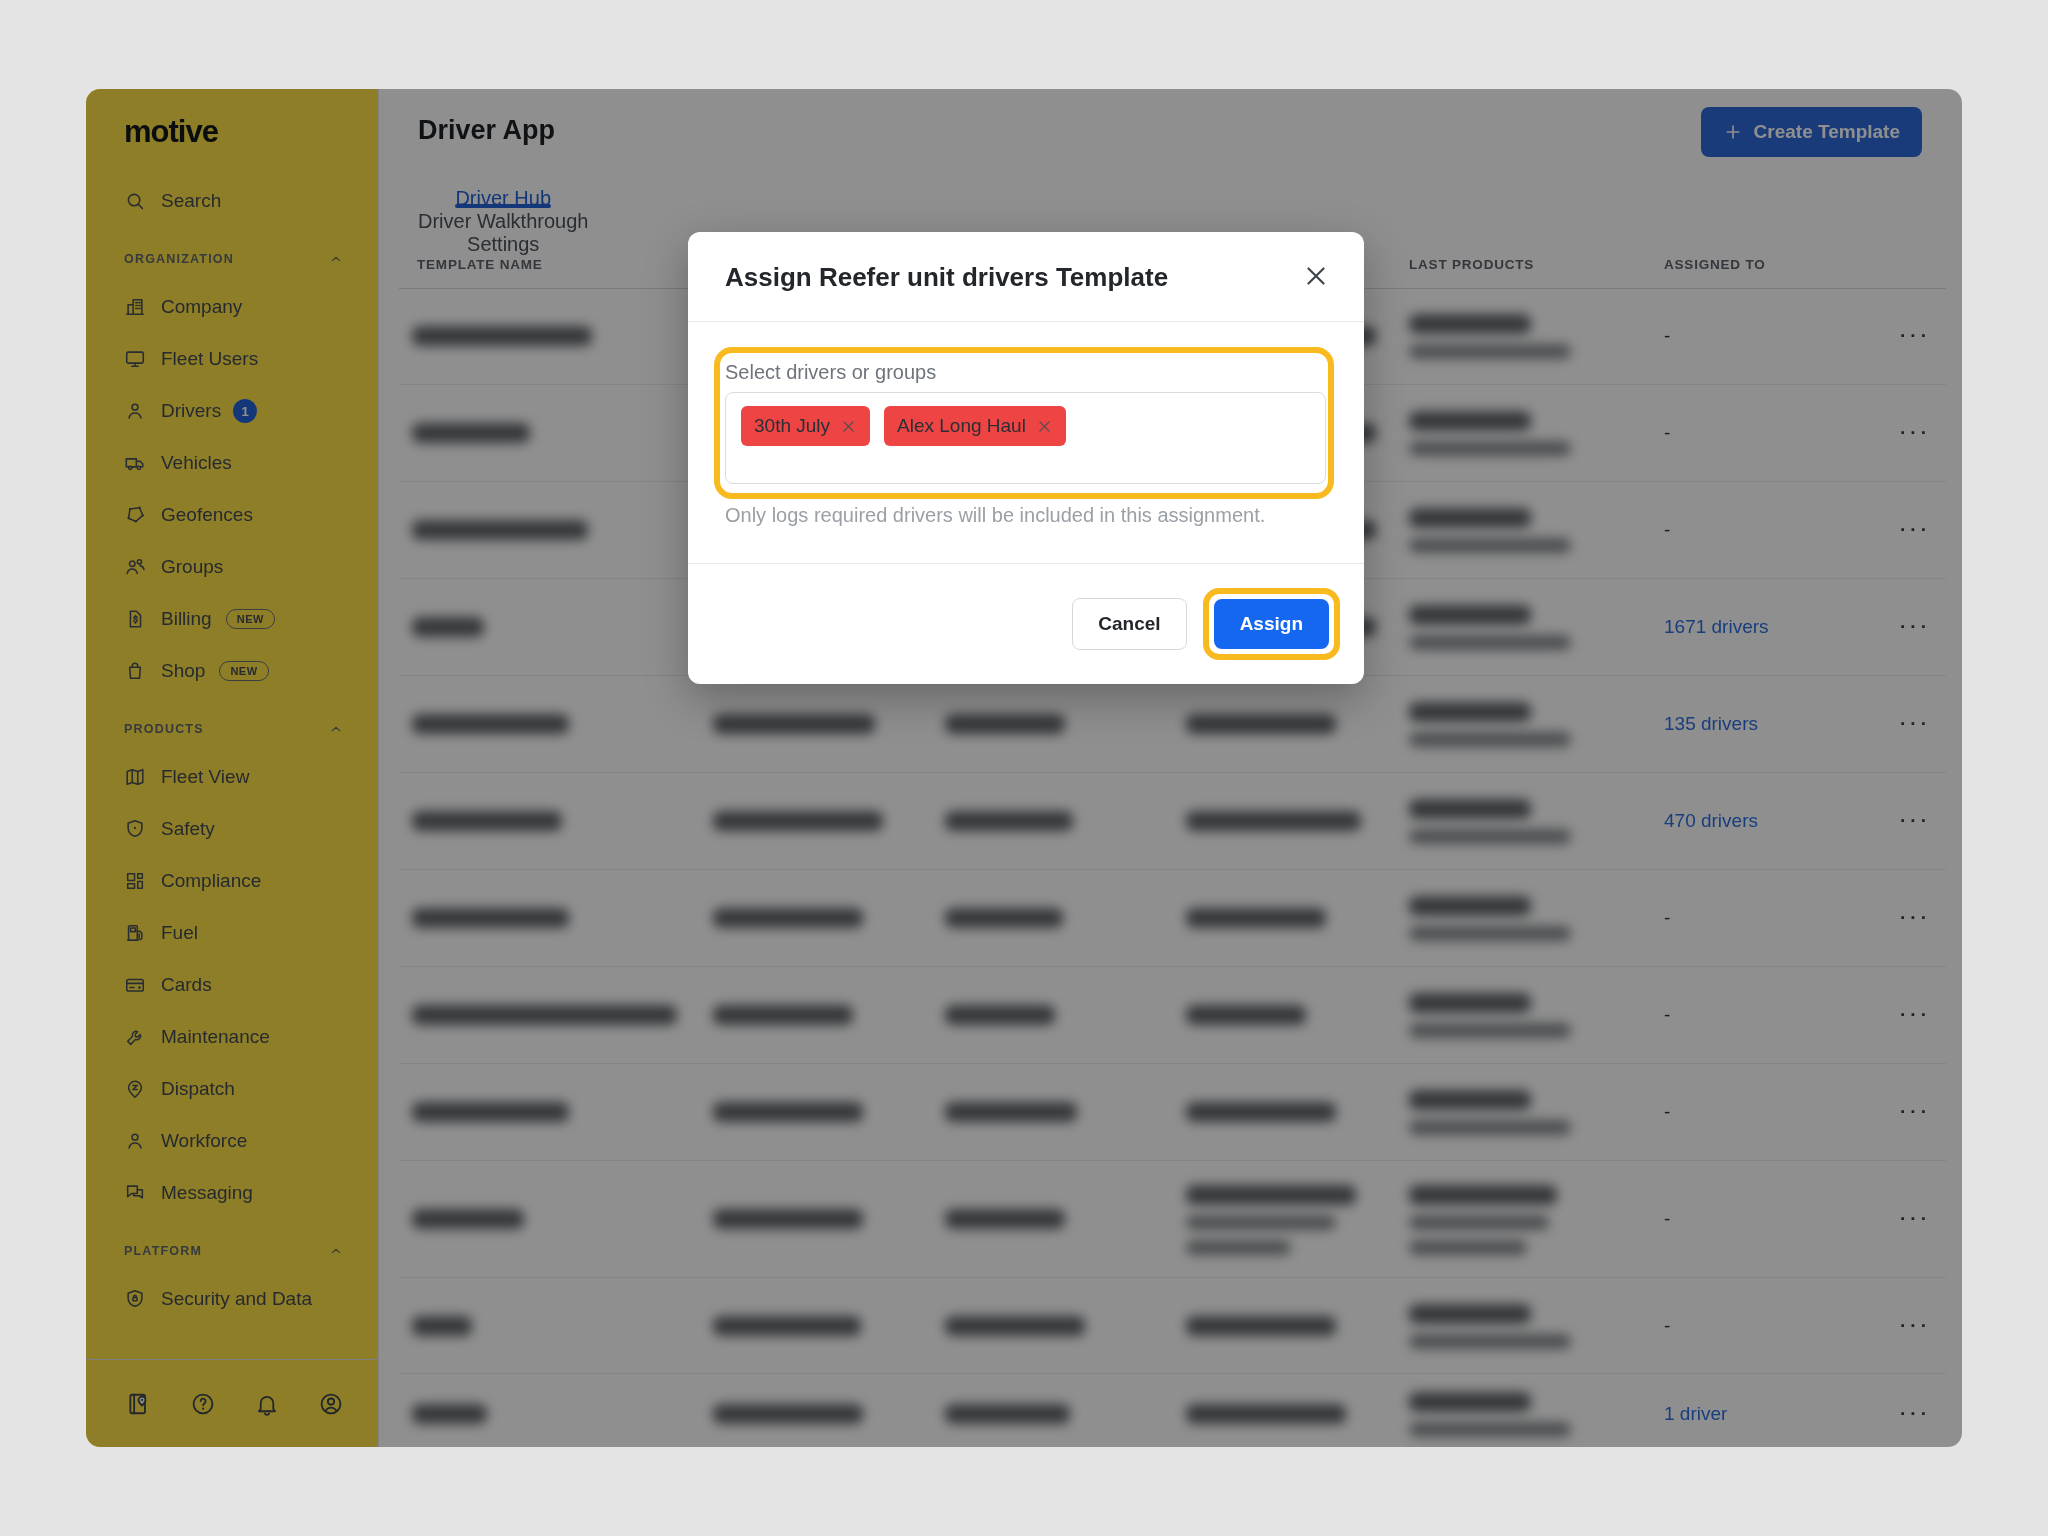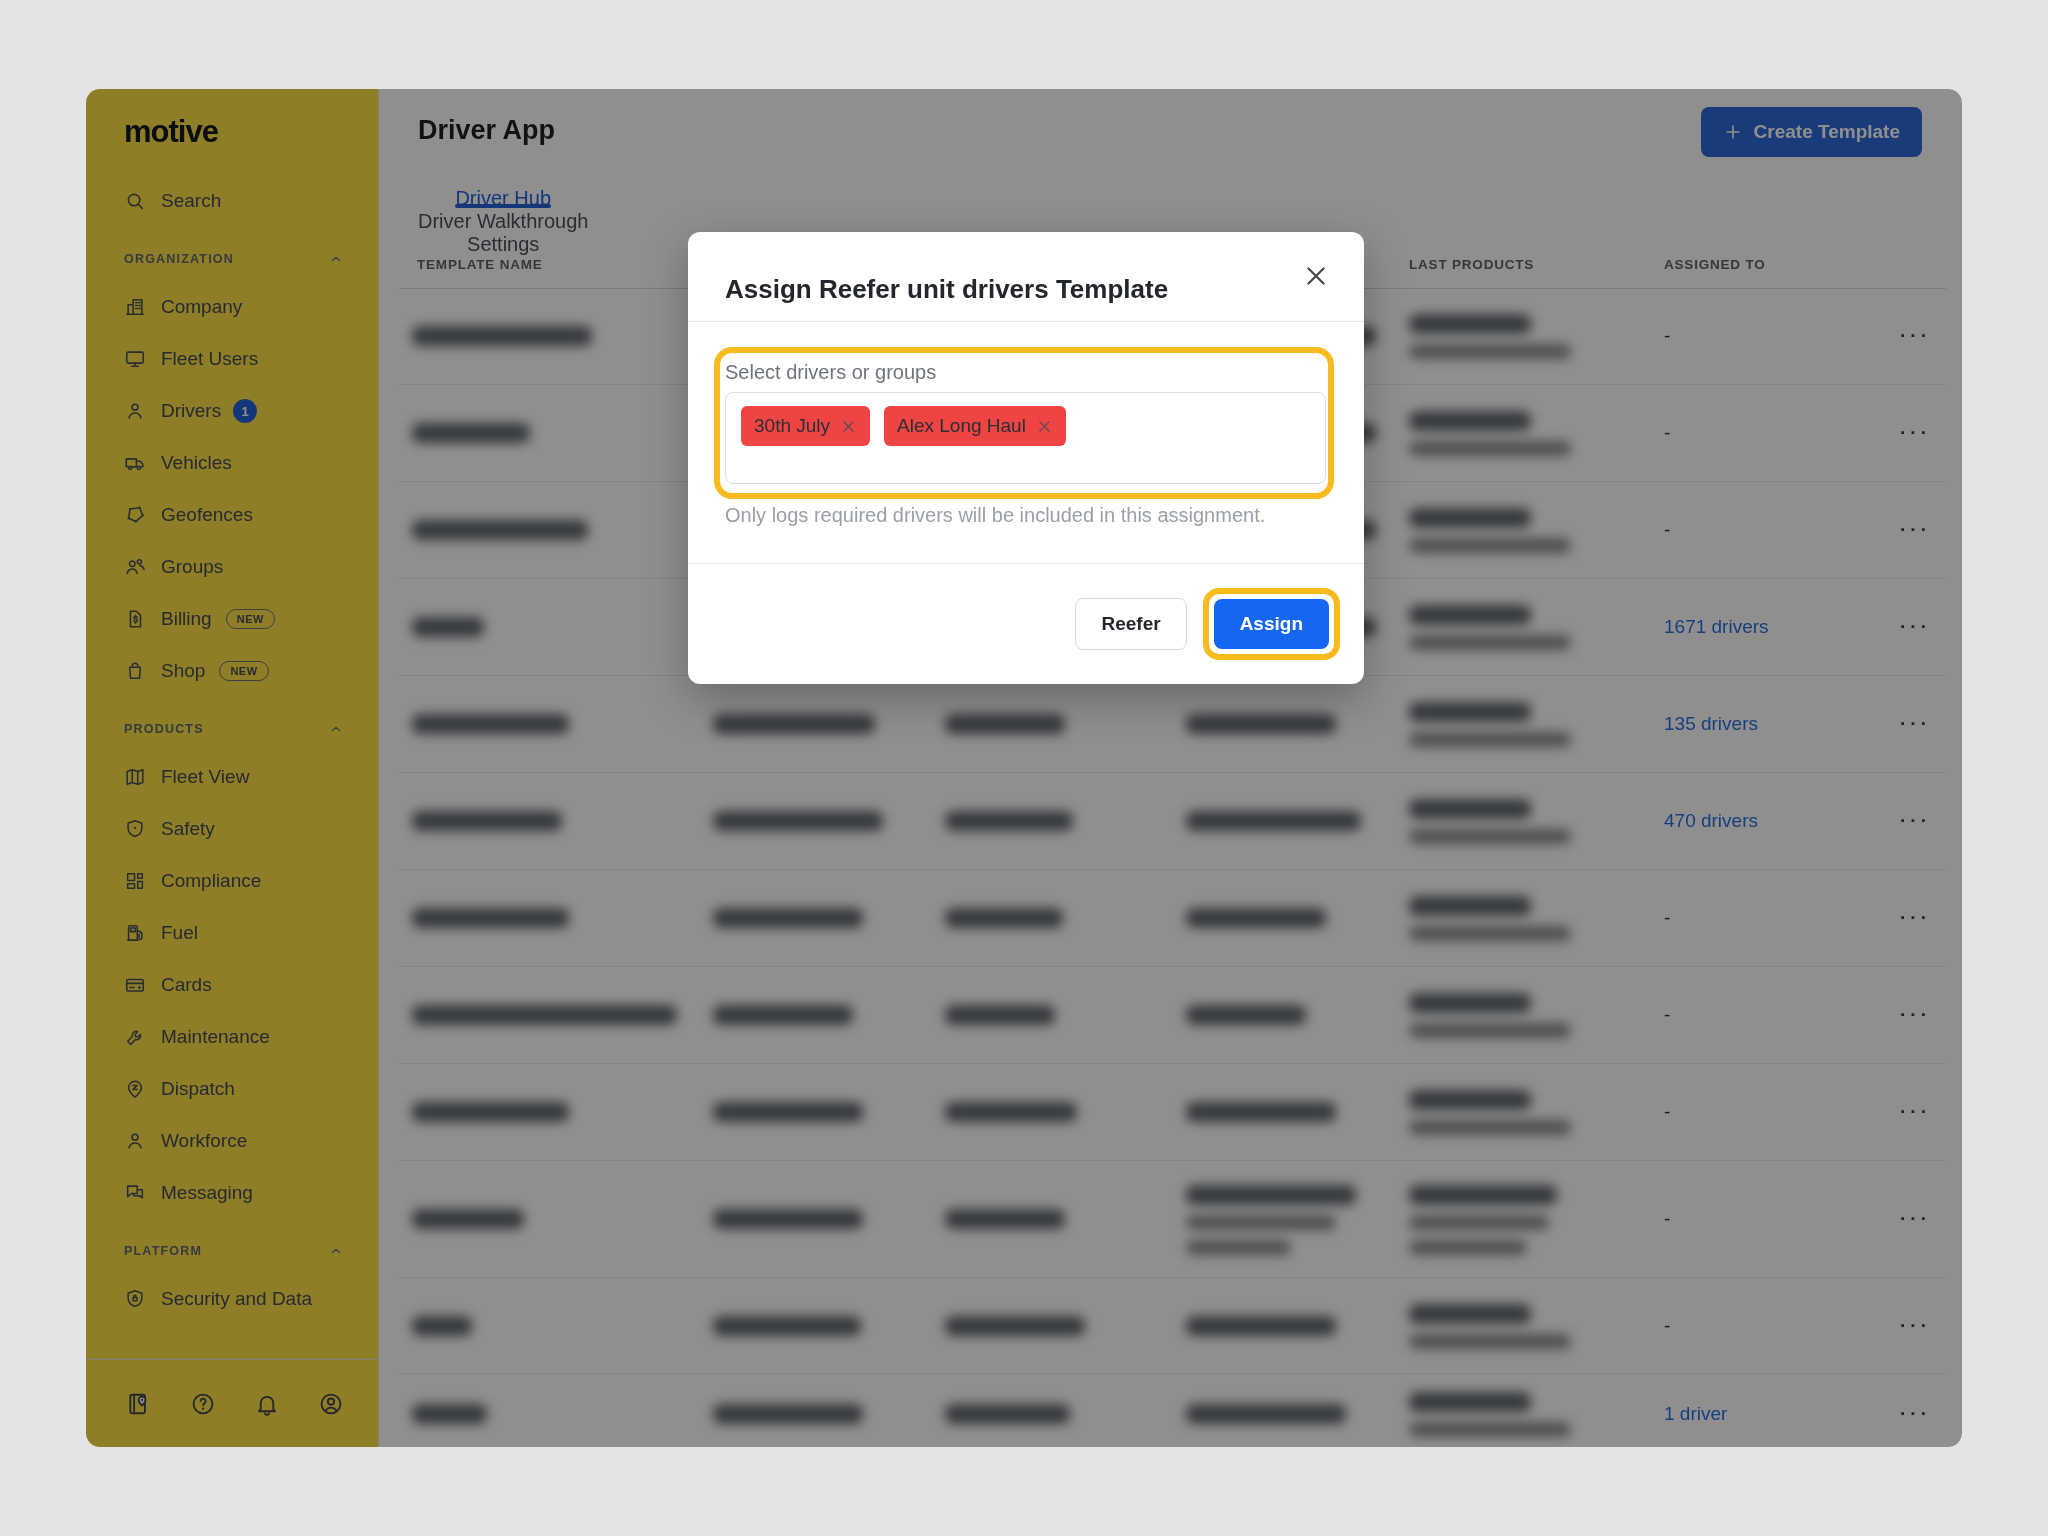--- a/index.html
+++ b/index.html
@@ -56,21 +56,21 @@
   .cellstack .blur{position:static;}
   .assigned{position:absolute;left:1265px;font-size:19px;color:#2f343a;transform:translateY(-50%);}
   .assigned.link{color:#2e6fdf;cursor:pointer;}
   .dots{position:absolute;left:1501px;transform:translateY(-50%);font-size:19px;font-weight:700;
     letter-spacing:4px;color:#3c4045;cursor:pointer;}
   
   .scrim{position:absolute;inset:0;background:rgba(0,0,0,0.44);z-index:10;}
   .modal{position:absolute;left:602px;top:143px;width:676px;height:452px;background:#fff;border-radius:12px;
     z-index:20;box-shadow:0 14px 44px rgba(0,0,0,.28);}
   .m-head{position:absolute;left:0;right:0;top:0;height:89px;border-bottom:1px solid #e8eaed;}
-  .m-title{position:absolute;left:37px;top:30px;font-size:26px;font-weight:700;color:#23272c;margin-top:12px;}
+  .m-title{position:absolute;left:37px;top:30px;font-size:26px;font-weight:700;color:#23272c;}
   .m-close{position:absolute;right:34px;top:30px;width:28px;height:28px;color:#3f444a;cursor:pointer;}
   .annot-box{position:absolute;left:26px;top:115px;width:620px;height:152px;box-sizing:border-box;
     border:6px solid #f8ba1e;border-radius:18px;z-index:3;pointer-events:none;}
   .m-label{position:absolute;left:37px;top:129px;font-size:20px;color:#6e747b;}
   .m-input{position:absolute;left:37px;top:160px;width:601px;height:92px;box-sizing:border-box;
     border:1px solid #d9dde1;border-radius:8px;background:#fff;cursor:text;}
   .chips{position:absolute;left:15px;top:13px;display:flex;gap:14px;}
   .chip{height:40px;background:#ef4444;border-radius:6px;display:flex;align-items:center;
     padding:0 13px;font-size:19px;color:#2a2f35;}
   .chip .ic{width:17px;height:17px;margin-left:10px;color:#4a4f55;cursor:pointer;}
@@ -539,20 +539,20 @@
               </svg>
             </span>
         </div>
       </div>
     </div>
     <div class="annot-box"></div>
     <div class="m-helper">Only logs required drivers will be included in this assignment.</div>
 
     <div class="m-foot">
       <div class="m-actions">
-        <div class="btn-cancel">Reefer</div>
+        <div class="btn-cancel">Cancel</div>
         <div class="assign-ring">
           <div class="btn-assign">Assign</div>
         </div>
       </div>
     </div>
   </div>
 </div>
 
 </body></html>

